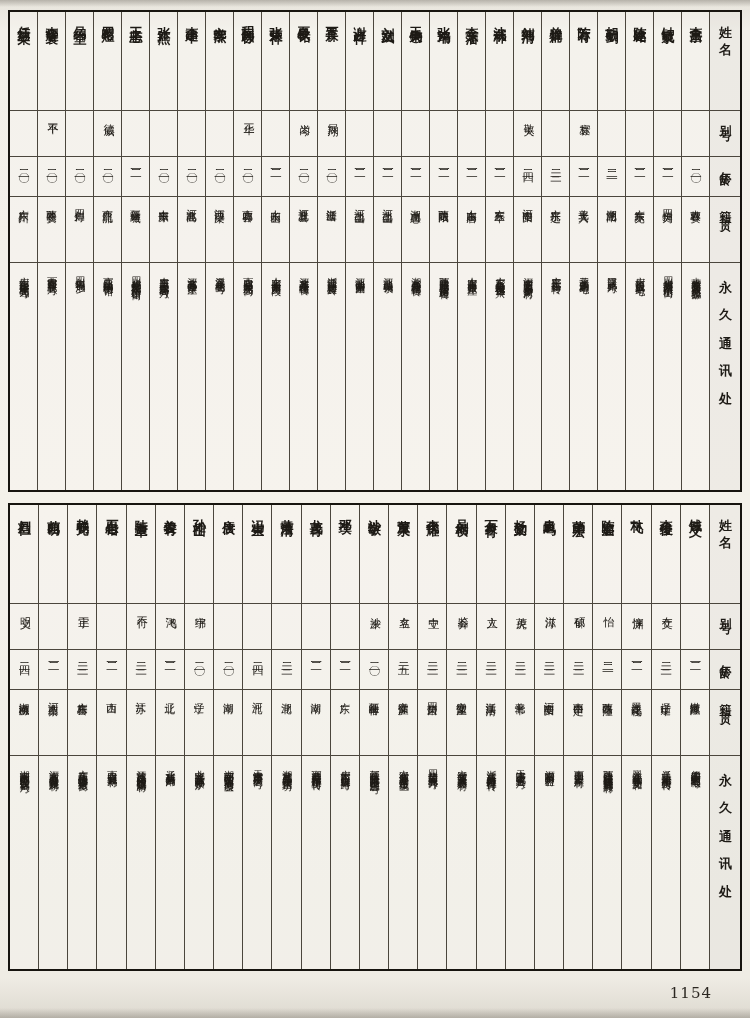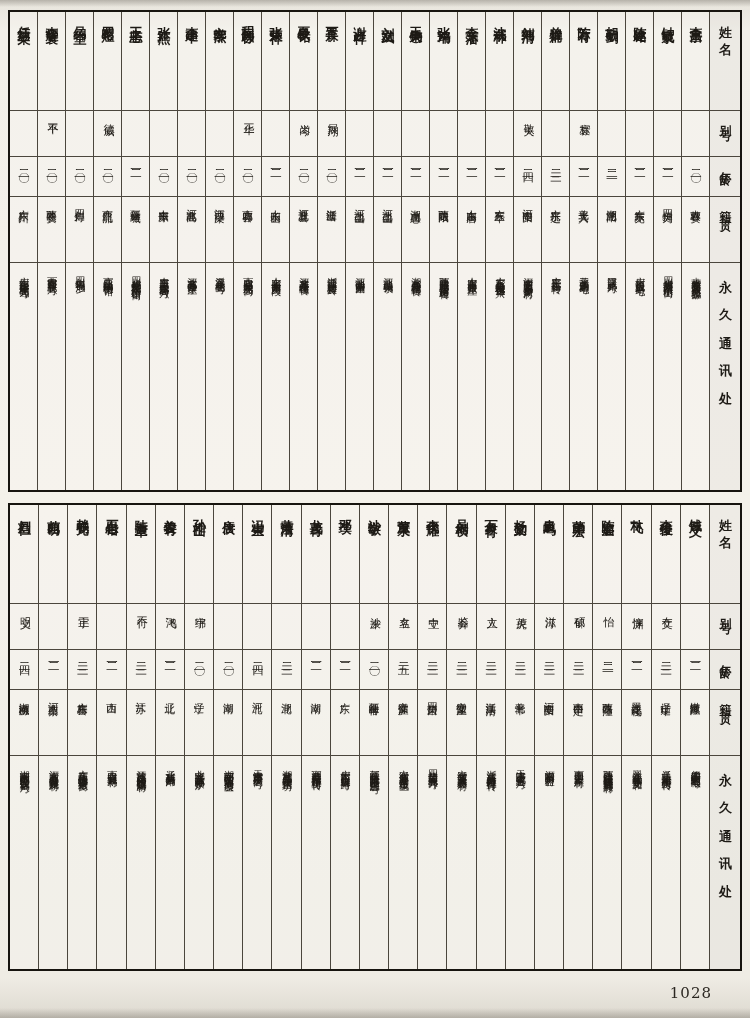--- a/index.html
+++ b/index.html
@@ -923,15 +923,15 @@
           <div class="cell row-origin">
             <span class="vtext txt-origin">湖南桃源</span>
           </div>
           <div class="cell row-address">
             <span class="vtext txt-address">湖南耒阳南门外松茂发堂一四八号</span>
           </div>
         </div>
       </div>
   </div>
 
-  <div class="page-num">1028</div>
+  <div class="page-num">1154</div>
   <div class="edge-bottom"></div>
 </div>
 
 </body></html>

